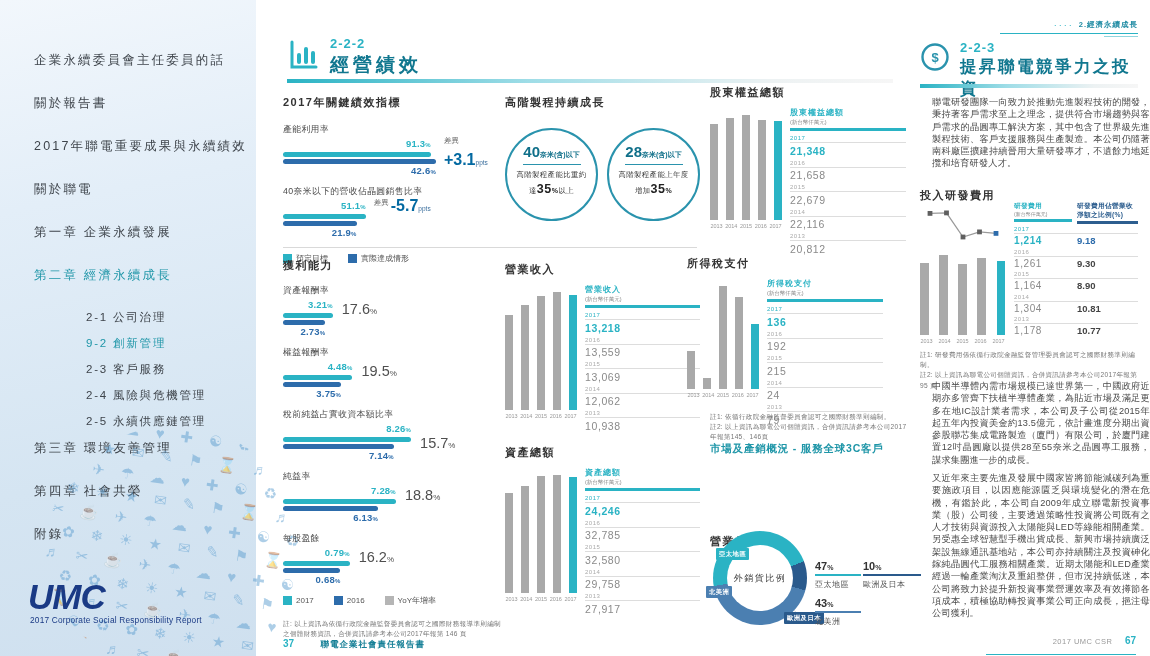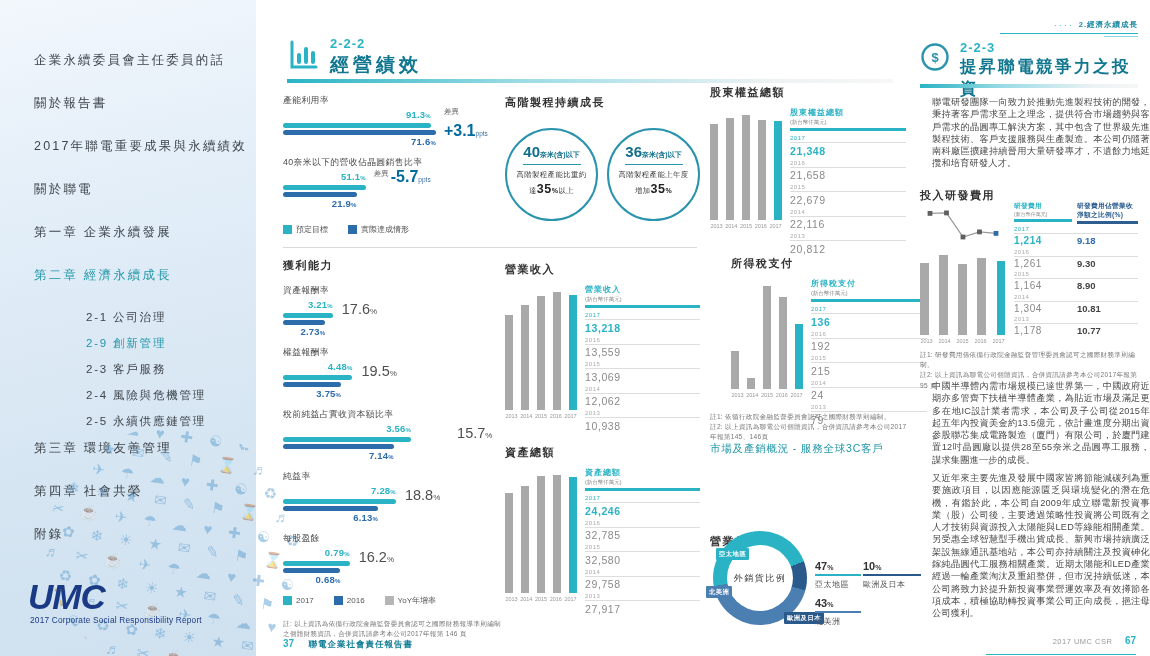--- a/index.html
+++ b/index.html
@@ -76,23 +76,23 @@
 .vt-title{font-size:8px;font-weight:bold;color:#2ab3c4;letter-spacing:1px}
 .vt-unit{font-size:5.5px;color:#888;margin:1px 0 2px}
 .vt-rule{height:3px;background:#2ab3c4;margin-bottom:1px}
 .vt-yr{font-size:6px;color:#aaa;border-bottom:1px solid #ddd;padding:3px 0 1px;letter-spacing:.5px}
 .vt-val{font-size:10.5px;color:#8a8a8a;padding-top:1.5px;letter-spacing:.6px}
 .vt-row.hl .vt-yr{color:#2ab3c4}
 .vt-row.hl .vt-val{color:#2ab3c4;font-weight:bold}
 .chart-revenue{left:222px;top:262px;width:195px;height:180px}
 .chart-assets{left:222px;top:445px;width:195px;height:180px}
 .chart-equity{left:427px;top:85px;width:196px;height:170px}
-.chart-tax{left:448px;top:256px;width:196px;height:160px}
+.chart-tax{left:404px;top:256px;width:196px;height:160px}
 .tax-notes{position:absolute;left:427px;top:412px;width:200px}
-.market-head{position:absolute;left:427px;top:442px;font-size:10.5px;font-weight:normal;color:#1f96a8;letter-spacing:.8px}
+.market-head{position:absolute;left:427px;top:442px;font-size:10.5px;font-weight:bold;color:#1f96a8;letter-spacing:.8px}
 .market-para{position:absolute;left:427px;top:460px;width:197px;font-size:9.2px;color:#4a4a4a;line-height:11.9px;text-align:justify;letter-spacing:.2px}
 .export-label{position:absolute;left:427px;top:534px}
 
 .donut{position:absolute;left:415px;top:524px;width:165px;height:112px}
 .donut svg{position:absolute;left:0;top:0}
 .donut-ring{position:absolute;left:15px;top:7px;width:94px;height:94px;border-radius:50%}
 .donut-hole{position:absolute;left:29px;top:21px;width:66px;height:66px;border-radius:50%;background:#fff;text-align:center;line-height:66px;font-size:9px;letter-spacing:1.5px;color:#444}
 .pill{position:absolute;font-size:6.3px;color:#fff;font-weight:bold;padding:1.5px 3px;border-radius:1px;letter-spacing:.5px;white-space:nowrap}
 .pill-apac{left:18px;top:24px}
 .pill-na{left:8px;top:62px}
@@ -140,41 +140,41 @@
 .r2-yr{font-size:6px;color:#aaa;border-bottom:1px solid #ddd;padding:2.5px 0 1px;letter-spacing:.5px}
 .r2-vals{display:flex;gap:5px;padding-top:1px}
 .r2-v1{width:58px;font-size:10px;color:#8a8a8a;letter-spacing:.6px}
 .r2-v2{width:61px;font-size:9.5px;font-weight:bold;color:#444}
 .r2-row.hl .r2-v1{color:#2ab3c4;font-weight:bold}
 .r2-row.hl .r2-v2{color:#2d6cab}
 .r2-row.hl .r2-yr{color:#2ab3c4}
 .rnd-notes{position:absolute;left:0;top:350px;width:218px}
 
 .foot-left{position:absolute;left:283px;top:633px;width:156px;border-bottom:1.5px solid #2ab3c4;padding-bottom:6px}
-.fl-num{font-size:10px;font-weight:bold;color:#2ab3c4;margin-right:10px}
+.fl-num{font-size:10px;font-weight:bold;color:#2ab3c4;margin-right:22px}
 .fl-title{font-size:8.5px;font-weight:bold;color:#157f96;letter-spacing:1px}
 .foot-right{position:absolute;right:14px;top:630px;width:150px;text-align:right;border-bottom:1.5px solid #2ab3c4;padding-bottom:6px}
 .fr-text{font-size:7.5px;color:#999;margin-right:8px;letter-spacing:.5px}
 .fr-num{font-size:10px;font-weight:bold;color:#2ab3c4}
 </style>
 </head>
 <body>
 
 <div class="page">
 
   <div class="sidebar">
     <div class="toc">
         <div class="toc-item lv0">企業永續委員會主任委員的話</div>
         <div class="toc-item lv0">關於報告書</div>
         <div class="toc-item lv0">2017年聯電重要成果與永續績效</div>
         <div class="toc-item lv0">關於聯電</div>
         <div class="toc-item lv0">第一章 企業永續發展</div>
         <div class="toc-item lv0 active">第二章 經濟永續成長</div>
         <div class="toc-item lv1">2-1  公司治理</div>
-        <div class="toc-item lv1 active">2-9  創新管理</div>
+        <div class="toc-item lv1 active">9-2  創新管理</div>
         <div class="toc-item lv1">2-3  客戶服務</div>
         <div class="toc-item lv1">2-4  風險與危機管理</div>
         <div class="toc-item lv1">2-5  永續供應鏈管理</div>
         <div class="toc-item lv0">第三章 環境友善管理</div>
         <div class="toc-item lv0">第四章 社會共榮</div>
         <div class="toc-item lv0">附錄</div>
       </div>
     <div class="ball">✈ ☂ ☁ ♥ ✚ ☯ ♻ ✿ ❄ ☀ ★ ✉ ✎ ⚑ ⌛ ♬ ✂ ☕ ✈ ☂ ☁ ♥ ✚ ☯ ♻ ✿ ❄ ☀ ★ ✉ ✎ ⚑ ⌛ ♬ ✂ ☕ ✈ ☂ ☁ ♥ ✚ ☯ ♻ ✿ ❄ ☀ ★ ✉ ✎ ⚑ ⌛ ♬ ✂ ☕ ✈ ☂ ☁ ♥ ✚ ☯ ♻ ✿ ❄ ☀ ★ ✉ ✎ ⚑ ⌛ ♬ ✂ ☕ ✈ ☂ ☁ ♥ ✚ ☯ ♻ ✿ ❄ ☀ ★ ✉ ✎ ⚑ ⌛ ♬ ✂ ☕ ✈ ☂ ☁ ♥ ✚ ☯ ♻ ✿ ❄ ☀ ★ ✉ ✎ ⚑ ⌛ ♬ ✂ ☕ ✈ ☂ ☁ ♥ ✚ ☯ ♻ ✿ ❄ ☀ ★ ✉ ✎ ⚑ ⌛ ♬ ✂ ☕ ✈ ☂ ☁ ♥ ✚ ☯ ♻ ✿ ❄ ☀ ★ ✉ ✎ ⚑ ⌛ ♬ ✂ ☕ ✈ ☂ ☁ ♥ ✚ ☯ ♻ ✿ ❄ ☀ ★ ✉ ✎ ⚑ ⌛ ♬ ✂ ☕ ✈ ☂ ☁ ♥ ✚ ☯ ♻ ✿ ❄ ☀ ★ ✉ ✎ ⚑ ⌛ ♬ ✂ ☕ ✈ ☂ ☁ ♥ ✚ ☯ ♻ ✿ ❄ ☀ ★ ✉ ✎ ⚑ ⌛ ♬ ✂ ☕ ✈ ☂ ☁ ♥ ✚ ☯ ♻ ✿ ❄ ☀ ★ ✉ ✎ ⚑ ⌛ ♬ ✂ ☕ ✈ ☂ ☁ ♥ ✚ ☯ ♻ ✿ ❄ ☀ ★ ✉ ✎ ⚑ ⌛ ♬ ✂ ☕ </div>
     <div class="umc">UMC</div>
     <div class="umc-sub">2017 Corporate Social Responsibility Report</div>
@@ -192,28 +192,29 @@
         </svg>
       </span>
       <div class="sh-text">
         <div class="sec-num">2-2-2</div>
         <div class="sec-title">經營績效</div>
       </div>
     </div>
     <div class="sec-rule mid-rule"></div>
 
     <div class="kpi-block">
+      <div class="blk-title">2017年關鍵績效指標</div>
       <div>
           <div class="pb-row">
             <div class="pb-label">產能利用率</div>
             <div class="pb-bars">
               <div class="pb-val top" style="width: 147.906px;"><span>91.3</span><span class="u">%</span></div>
               <div class="pb-bar a" style="width: 147.906px;"></div>
               <div class="pb-bar b" style="width: 152.928px;"></div>
-              <div class="pb-val bot" style="width: 152.928px;"><span>71.6</span><span class="u">%</span></div>
+              <div class="pb-val bot" style="width: 152.928px;"><span>42.6</span><span class="u">%</span></div>
             </div>
             <div class="pb-side" style="left: 160.928px; top: 12px;"><span class="d-lab">差異</span><span class="d-val">+3.1</span><span class="d-unit">ppts</span></div>
           </div>
           <div class="pb-row">
             <div class="pb-label">40奈米以下的營收佔晶圓銷售比率</div>
             <div class="pb-bars">
               <div class="pb-val top" style="width: 82.782px;"><span>51.1</span><span class="u">%</span></div>
               <div class="pb-bar a" style="width: 82.782px;"></div>
               <div class="pb-bar b" style="width: 73.548px;"></div>
               <div class="pb-val bot" style="width: 73.548px;"><span>21.9</span><span class="u">%</span></div>
@@ -235,21 +236,21 @@
 
     <div class="process-block">
       <div class="blk-title">高階製程持續成長</div>
       <div class="circles">
         <div class="circle">
           <div class="c-top"><span class="c-big">40</span><span>奈米(含)以下</span></div>
           <div class="c-div"></div>
           <div class="c-desc"><span>高階製程產能比重約達</span><span class="c-val"><span>35</span><span class="c-valu">%</span></span><span>以上</span></div>
         </div>
         <div class="circle">
-          <div class="c-top"><span class="c-big">36</span><span>奈米(含)以下</span></div>
+          <div class="c-top"><span class="c-big">28</span><span>奈米(含)以下</span></div>
           <div class="c-div"></div>
           <div class="c-desc"><span>高階製程產能上年度增加</span><span class="c-val"><span>35</span><span class="c-valu">%</span></span><span></span></div>
         </div>
       </div>
     </div>
 
     <div class="mid-divider"></div>
 
     <div class="profit-block">
       <div class="blk-title">獲利能力</div>
@@ -270,26 +271,26 @@
               <div class="pb-val top" style="width: 69.4857px;"><span>4.48</span><span class="u">%</span></div>
               <div class="pb-bar a" style="width: 69.4857px;"></div>
               <div class="pb-bar b" style="width: 58.1633px;"></div>
               <div class="pb-val bot" style="width: 58.1633px;"><span>3.75</span><span class="u">%</span></div>
             </div>
             <div class="pb-yoy" style="left: 78.4857px; top: 16px;"><span>19.5</span><span class="u">%</span></div>
           </div>
           <div class="pb-row">
             <div class="pb-label">稅前純益占實收資本額比率</div>
             <div class="pb-bars">
-              <div class="pb-val top" style="width: 128.114px;"><span>3.56</span><span class="u">%</span></div>
+              <div class="pb-val top" style="width: 128.114px;"><span>8.26</span><span class="u">%</span></div>
               <div class="pb-bar a" style="width: 128.114px;"></div>
               <div class="pb-bar b" style="width: 110.743px;"></div>
               <div class="pb-val bot" style="width: 110.743px;"><span>7.14</span><span class="u">%</span></div>
             </div>
-            <div class="pb-yoy" style="left: 137.114px; top: 16px; margin-left: 37px;"><span>15.7</span><span class="u">%</span></div>
+            <div class="pb-yoy" style="left: 137.114px; top: 26px;"><span>15.7</span><span class="u">%</span></div>
           </div>
           <div class="pb-row">
             <div class="pb-label">純益率</div>
             <div class="pb-bars">
               <div class="pb-val top" style="width: 112.914px;"><span>7.28</span><span class="u">%</span></div>
               <div class="pb-bar a" style="width: 112.914px;"></div>
               <div class="pb-bar b" style="width: 95.0776px;"></div>
               <div class="pb-val bot" style="width: 95.0776px;"><span>6.13</span><span class="u">%</span></div>
             </div>
             <div class="pb-yoy" style="left: 121.914px; top: 16px;"><span>18.8</span><span class="u">%</span></div>

